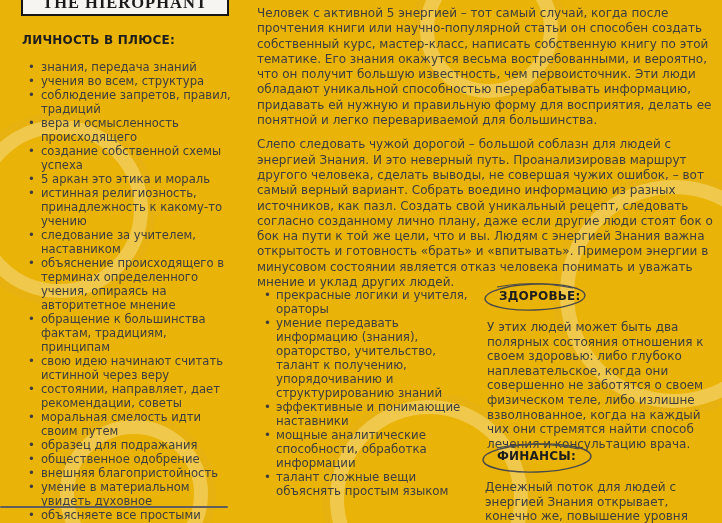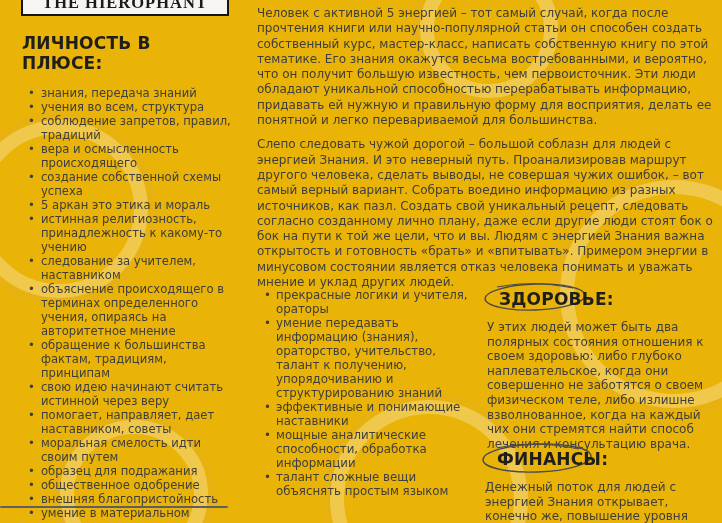--- a/index.html
+++ b/index.html
@@ -23,21 +23,21 @@
   .title-card{
     position:absolute;left:21px;top:-16px;width:208px;height:32px;
     background:#f7f5f1;border:2px solid #161616;
     display:flex;align-items:flex-end;justify-content:center;
     font-family:"Liberation Serif","DejaVu Serif",serif;
     font-weight:bold;font-size:16.5px;letter-spacing:1px;color:#1b1b1b;
     padding-bottom:1px;box-sizing:border-box;white-space:nowrap;
   }
 
   h2.sec{
-    margin:0;font-size:17px;font-weight:bold;color:#1e1e1e;letter-spacing:.2px;
+    margin:0;font-size:12px;font-weight:bold;color:#1e1e1e;letter-spacing:.2px;
   }
 
   
   .left-col{position:absolute;left:22px;top:33px;width:215px;}
   .left-col h2.sec{margin-bottom:13px;}
   ul.blist{list-style:none;margin:0;padding:0;color:#3e3e3e;}
   .left-col ul.blist{font-size:11.6px;line-height:14px;}
   ul.blist li{position:relative;padding-left:19px;}
   ul.blist li::before{content:"•";position:absolute;left:6px;top:0;color:#3e3e3e;}
   .divider{position:absolute;left:-22px;top:473px;width:228px;height:2px;
@@ -85,21 +85,21 @@
         <li>учения во всем, структура</li>
         <li>соблюдение запретов, правил, традиций</li>
         <li>вера и осмысленность происходящего</li>
         <li>создание собственной схемы успеха</li>
         <li>5 аркан это этика и мораль</li>
         <li>истинная религиозность, принадлежность к какому-то учению</li>
         <li>следование за учителем, наставником</li>
         <li>объяснение происходящего в терминах определенного учения, опираясь на авторитетное мнение</li>
         <li>обращение к большинства фактам, традициям, принципам</li>
         <li>свою идею начинают считать истинной через веру</li>
-        <li>помогает, направляет, дает наставником, советы</li>
+        <li>состоянии, направляет, дает рекомендации, советы</li>
         <li>моральная смелость идти своим путем</li>
         <li>образец для подражания</li>
         <li>общественное одобрение</li>
         <li>внешняя благопристойность</li>
         <li>умение в материальном увидеть духовное</li>
         <li>объясняете все простыми словами</li>
       </ul>
     <div class="divider"></div>
   </section>
 

